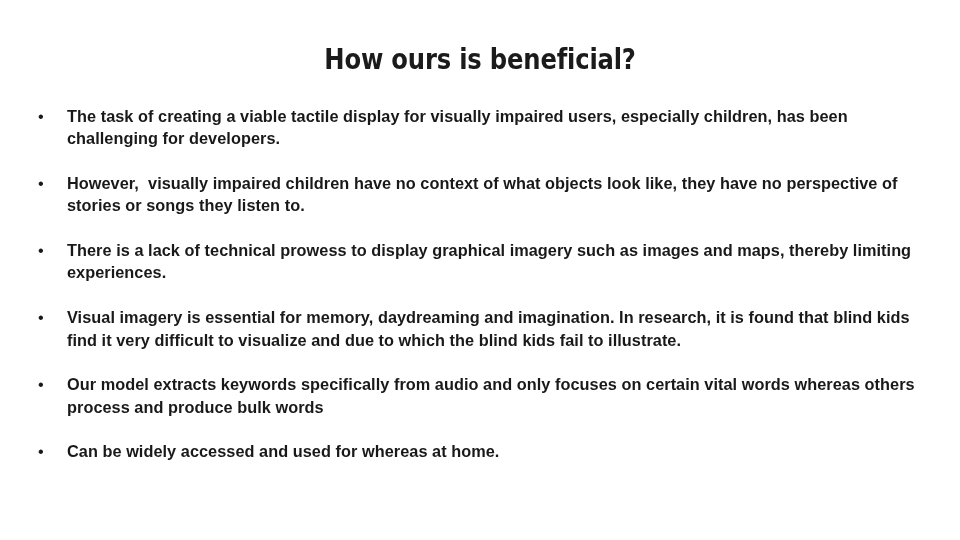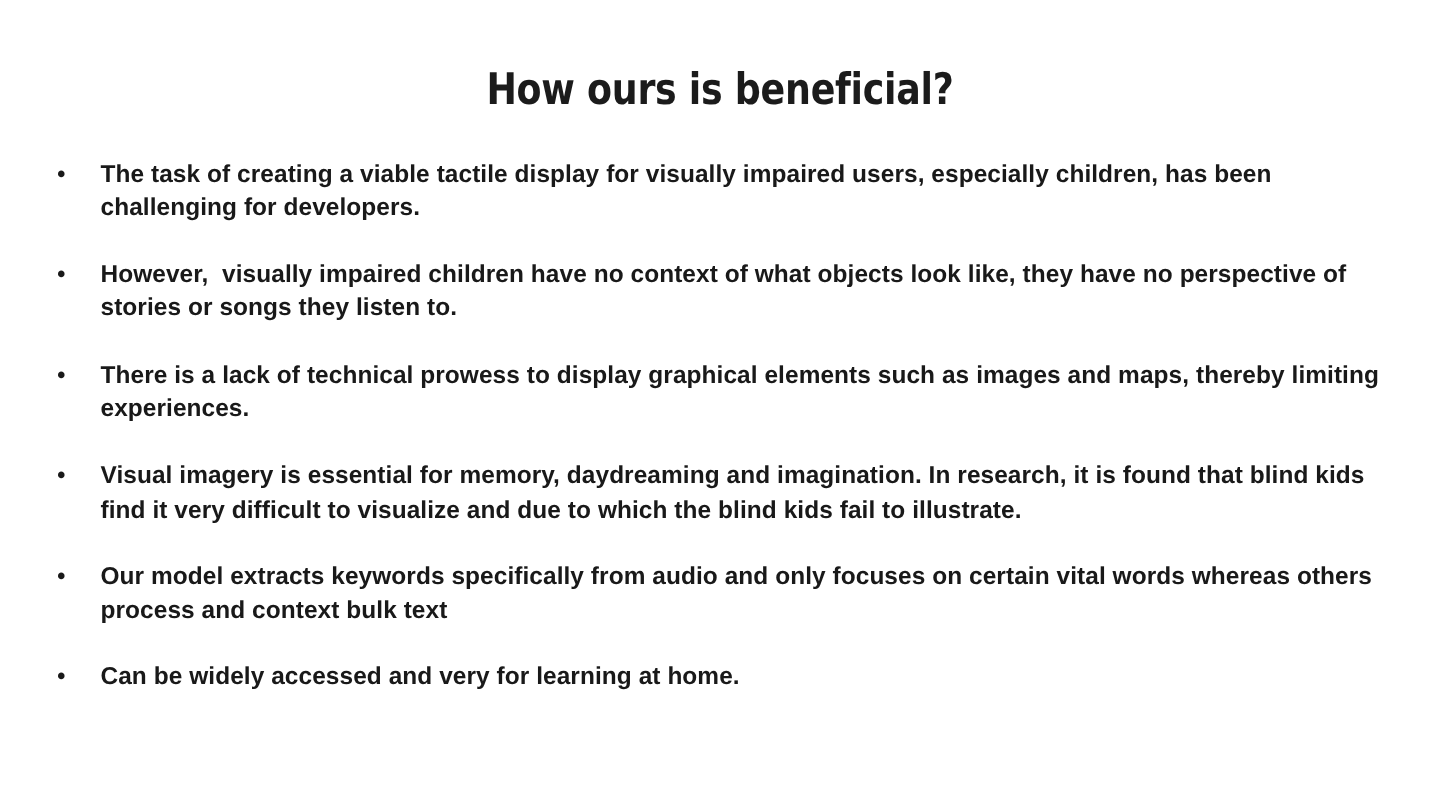--- a/index.html
+++ b/index.html
@@ -88,32 +88,32 @@
       <span class="bullet-text">The task of creating a viable tactile display for visually impaired users, especially children, has been challenging for developers.</span>
     </li>
 
     <li class="bullet-item">
       <span class="bullet-marker">•</span>
       <span class="bullet-text">However,  visually impaired children have no context of what objects look like, they have no perspective of stories or songs they listen to.</span>
     </li>
 
     <li class="bullet-item">
       <span class="bullet-marker">•</span>
-      <span class="bullet-text">There is a lack of technical prowess to display graphical elements such as images and maps, thereby limiting experiences.</span>
+      <span class="bullet-text">There is a lack of technical prowess to display graphical imagery such as images and maps, thereby limiting experiences.</span>
     </li>
 
     <li class="bullet-item">
       <span class="bullet-marker">•</span>
       <span class="bullet-text">Visual imagery is essential for memory, daydreaming and imagination. In research, it is found that blind kids find it very difficult to visualize and due to which the blind kids fail to illustrate.</span>
     </li>
 
     <li class="bullet-item">
       <span class="bullet-marker">•</span>
-      <span class="bullet-text">Our model extracts keywords specifically from audio and only focuses on certain vital words whereas others process and context bulk text</span>
+      <span class="bullet-text">Our model extracts keywords specifically from audio and only focuses on certain vital words whereas others process and produce bulk words</span>
     </li>
 
     <li class="bullet-item">
       <span class="bullet-marker">•</span>
-      <span class="bullet-text">Can be widely accessed and very for learning at home.</span>
+      <span class="bullet-text">Can be widely accessed and used for whereas at home.</span>
     </li>
 
   </ul>
 </div>
 
 </body></html>

